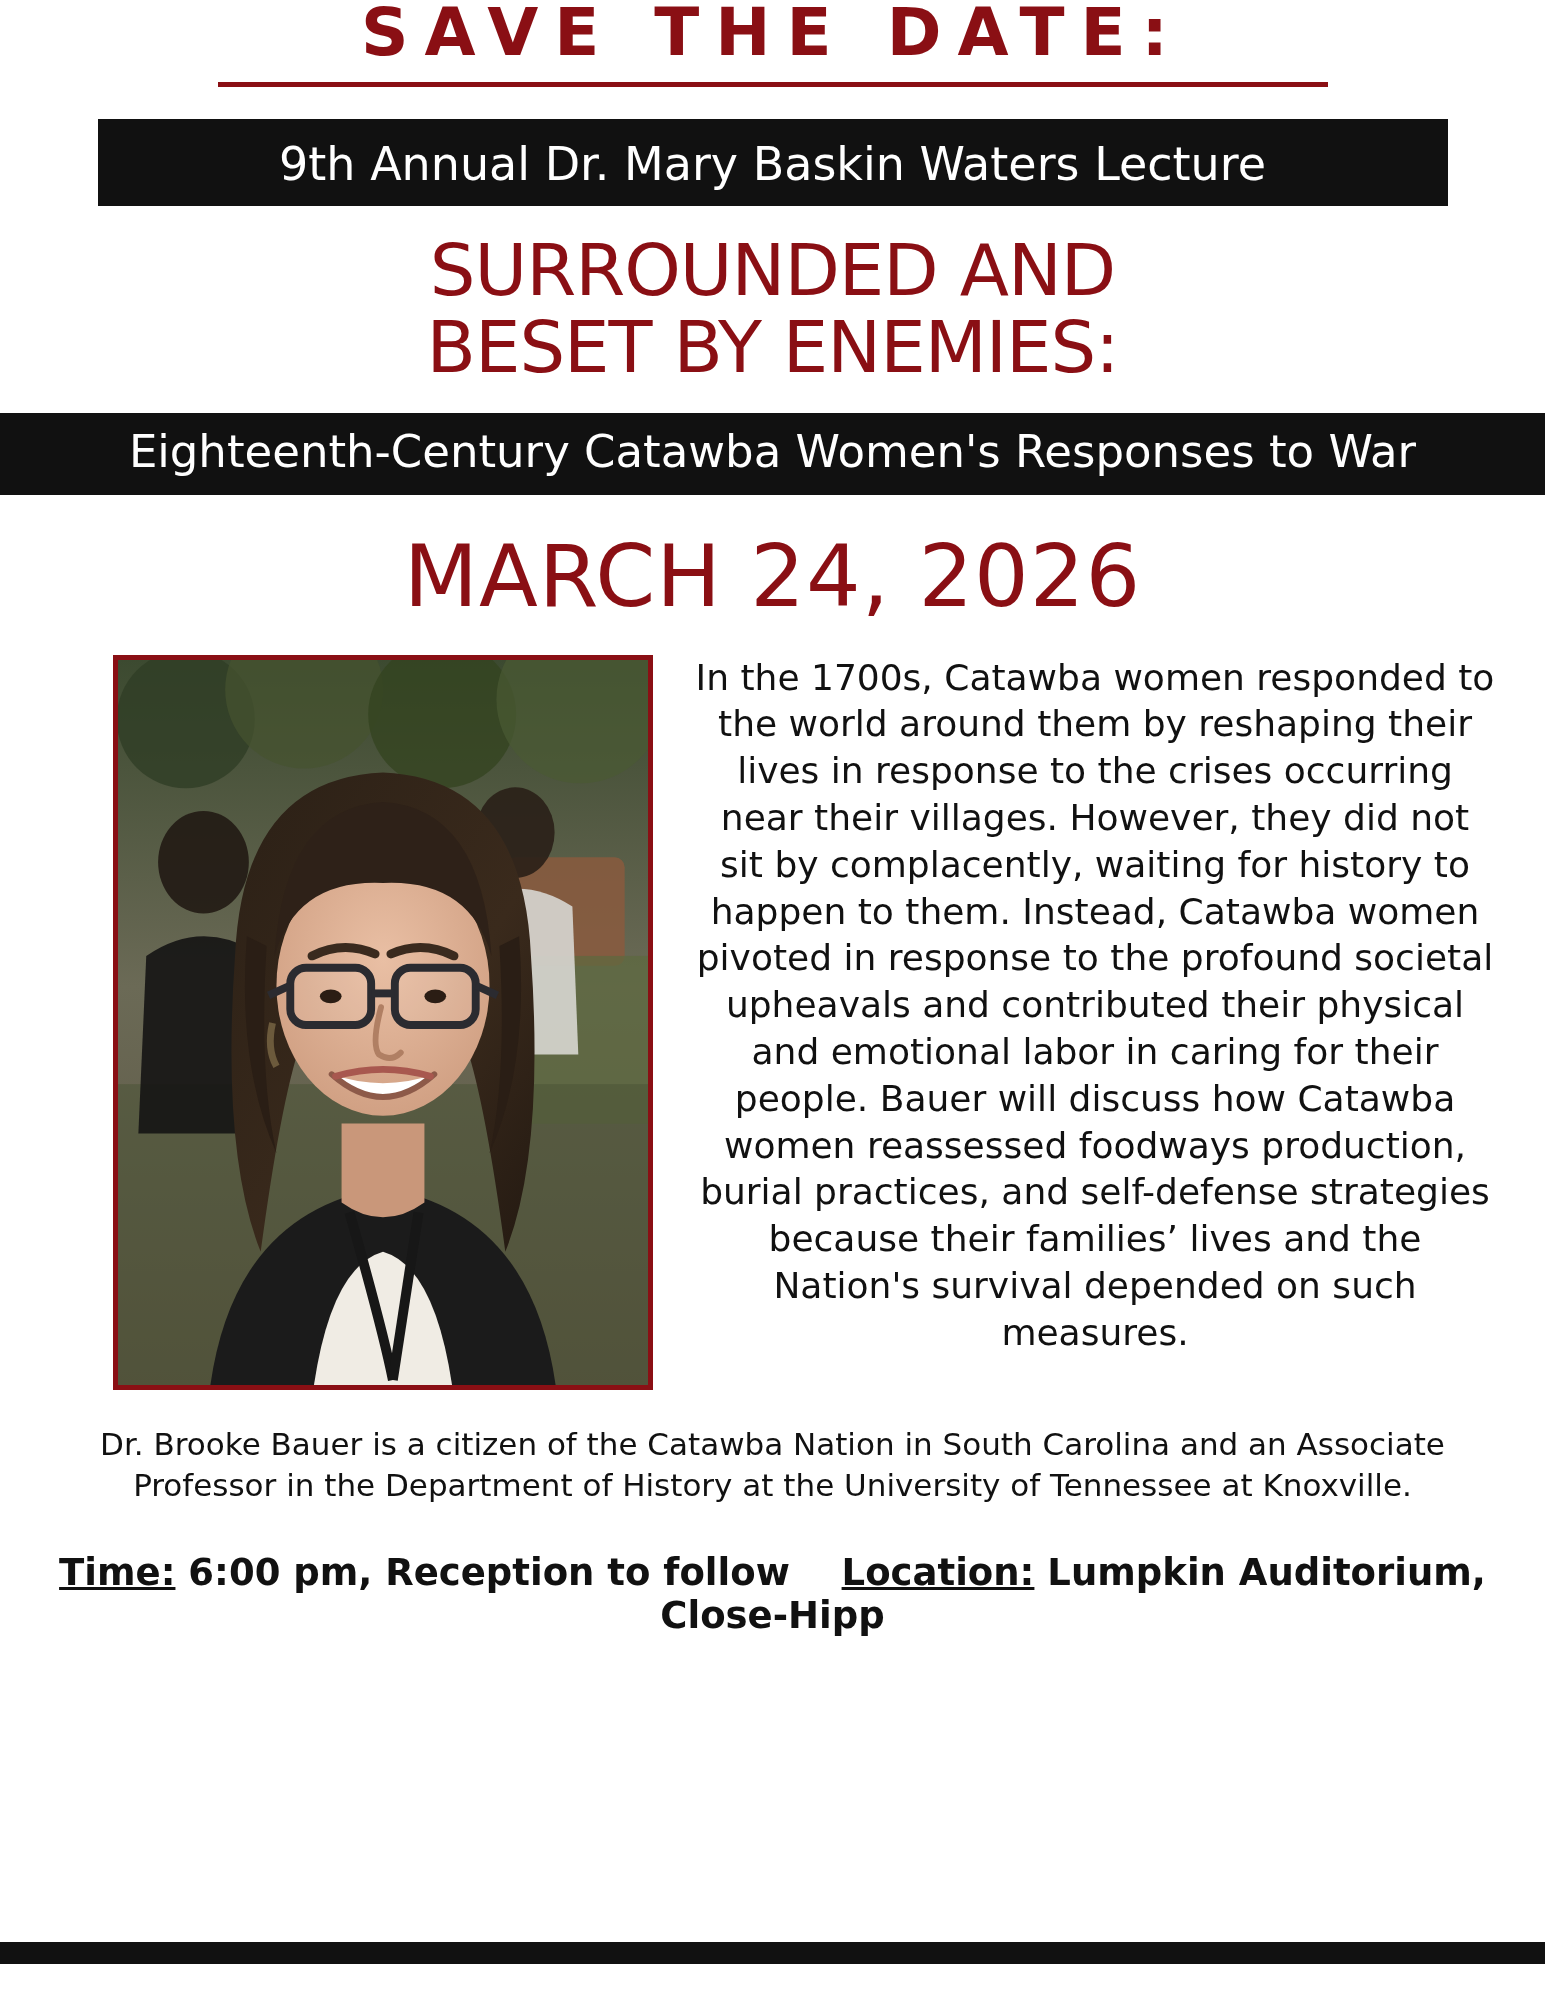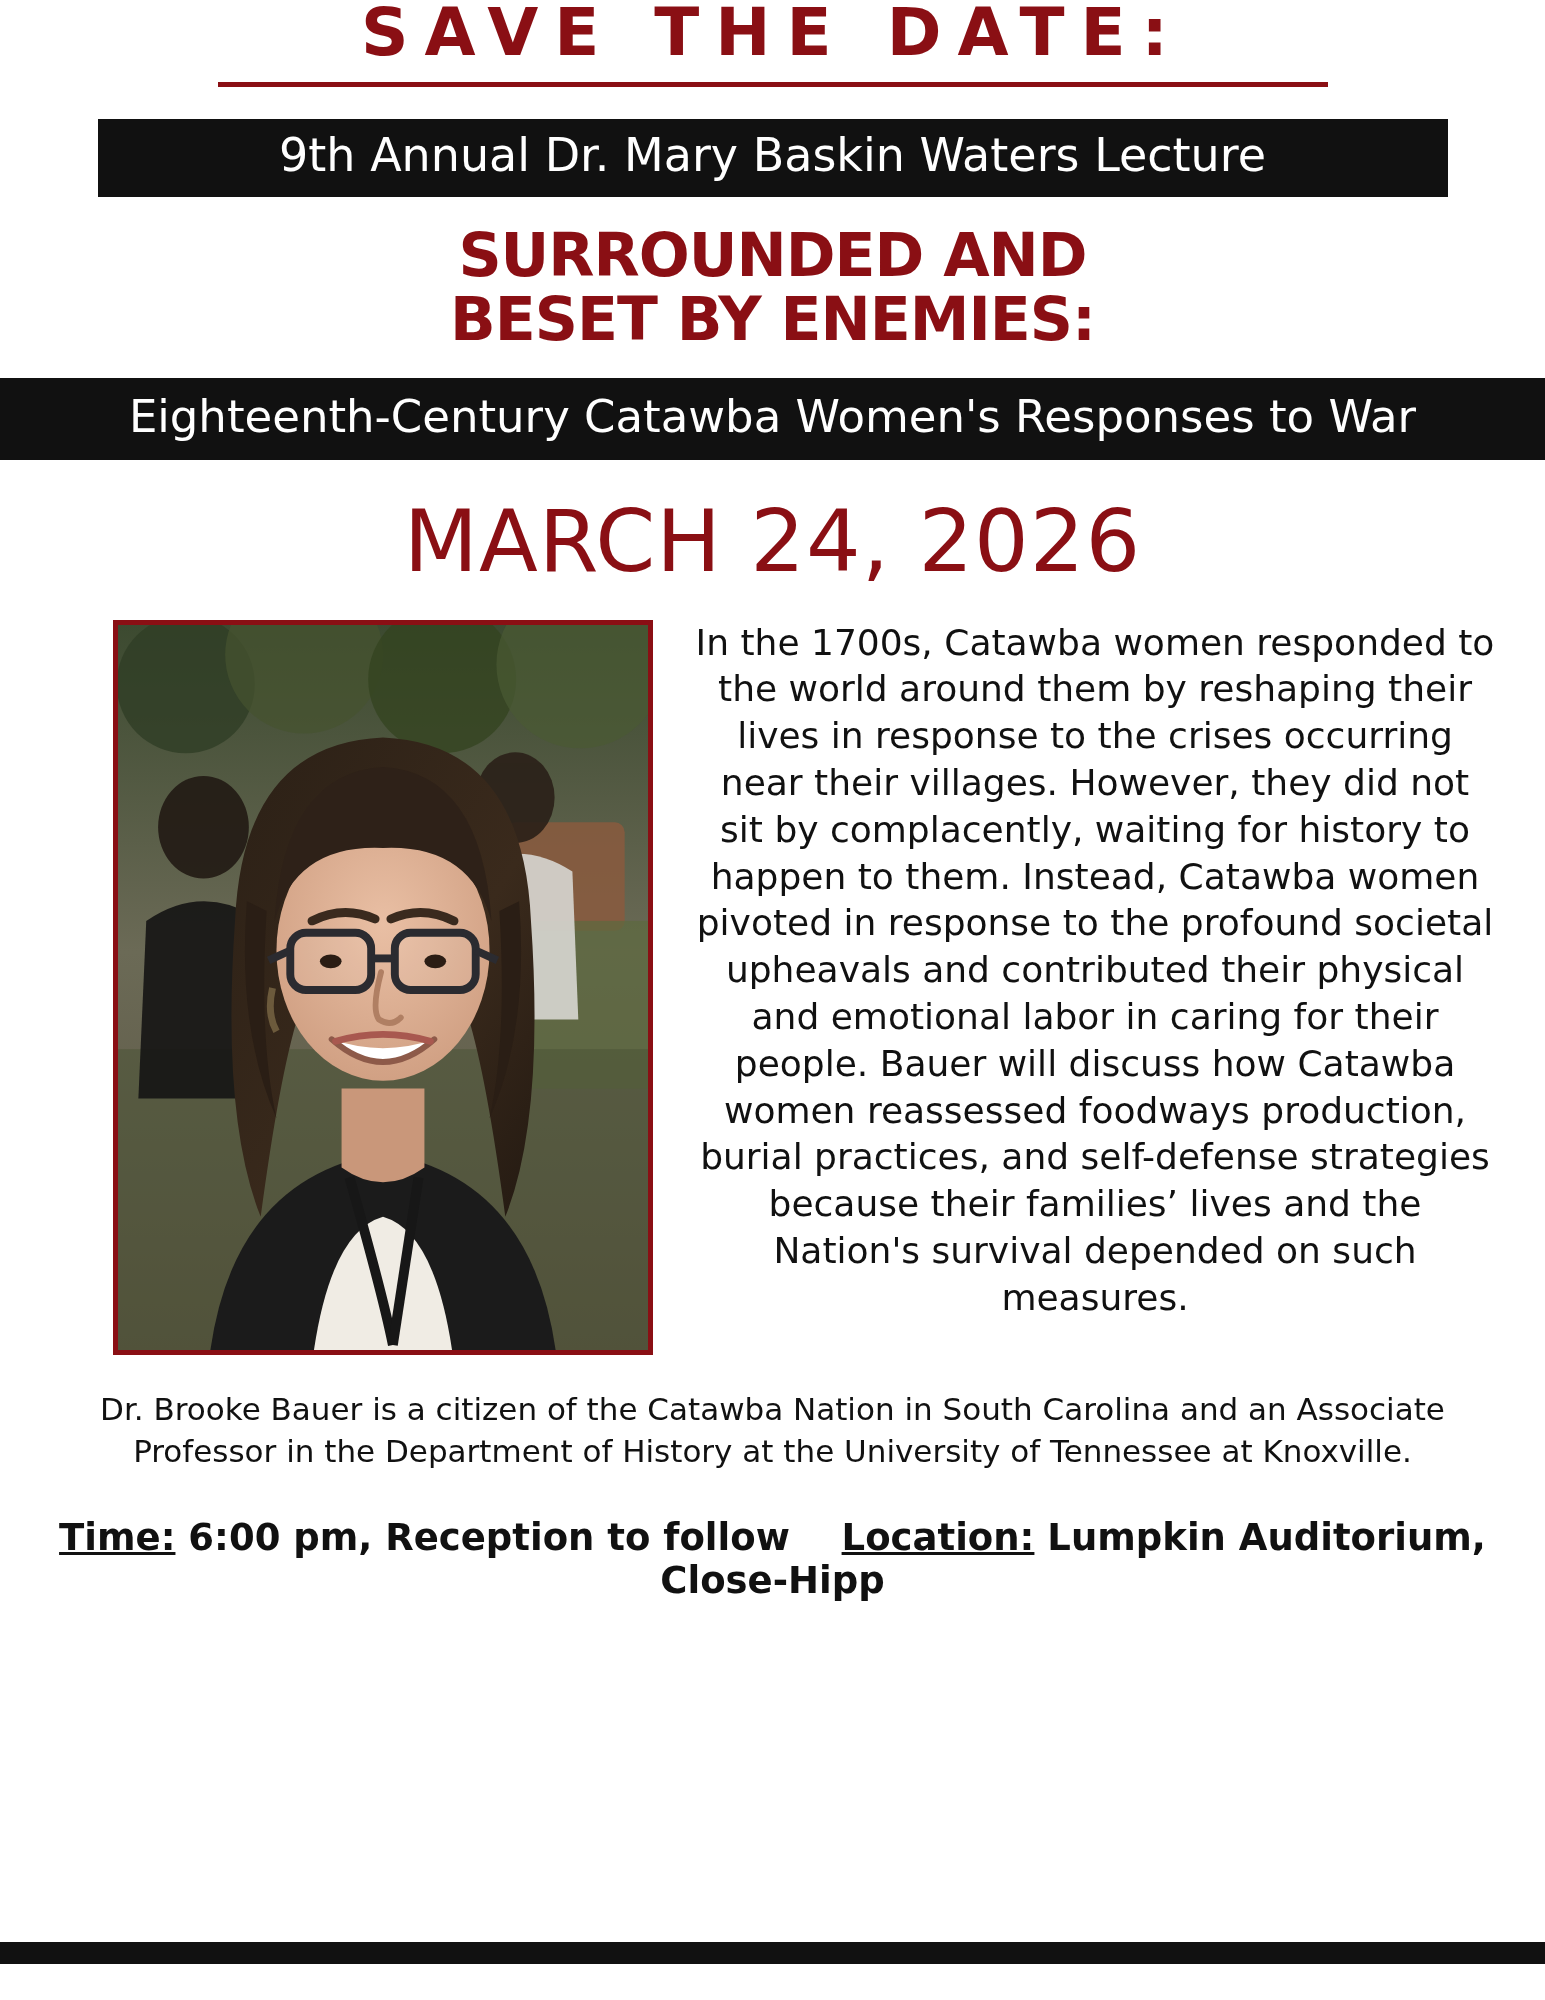--- a/index.html
+++ b/index.html
@@ -40,31 +40,31 @@
   }
 
   
   .lecture-bar {
     margin: 32px auto 0 auto;
     width: 1350px;
     background: #111111;
     color: #ffffff;
     text-align: center;
     font-size: 46px;
-    padding: 11px 10px 16px 10px;
+    padding: 20px 10px 16px 10px;
     box-sizing: border-box;
     line-height: 1.1;
   }
 
   
   .main-title {
     text-align: center;
     color: #8a0f14;
-    font-size: 60px;
-    font-weight: bold;
+    font-size: 72px;
+    font-weight: normal;
     line-height: 1.08;
     margin-top: 26px;
     letter-spacing: -1px;
   }
 
   
   .subtitle-bar {
     margin-top: 26px;
     width: 100%;
     background: #111111;

